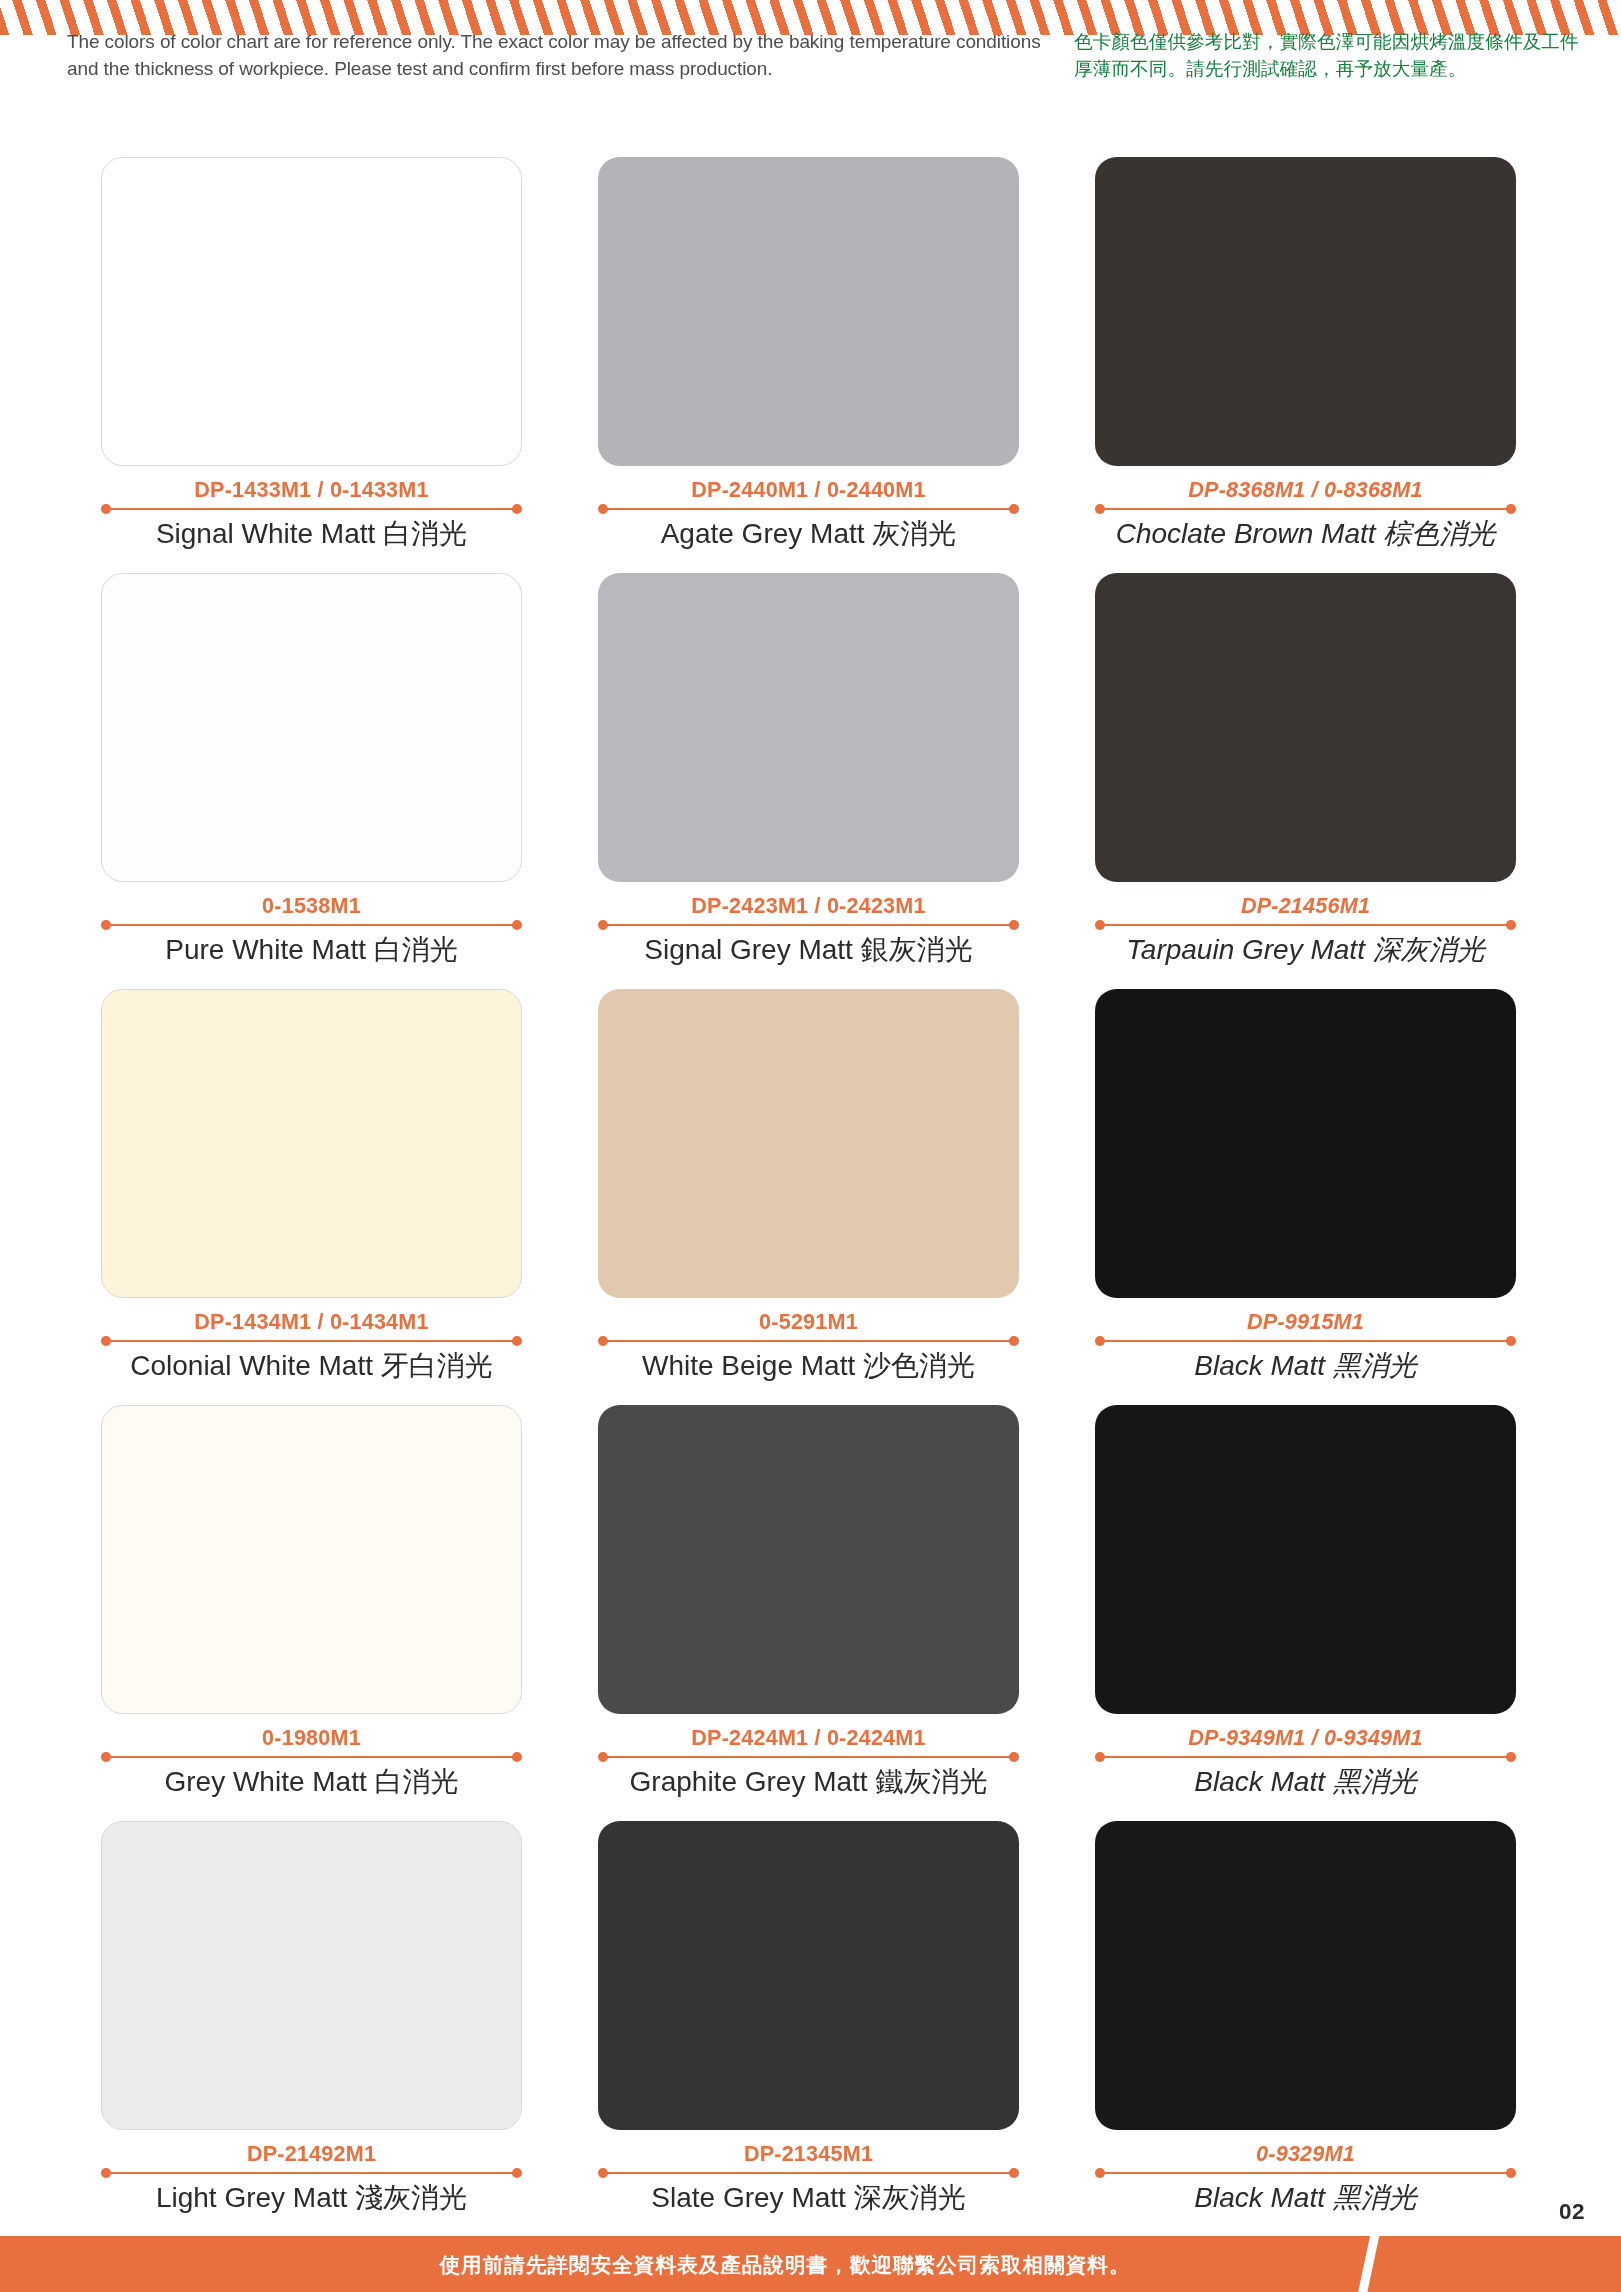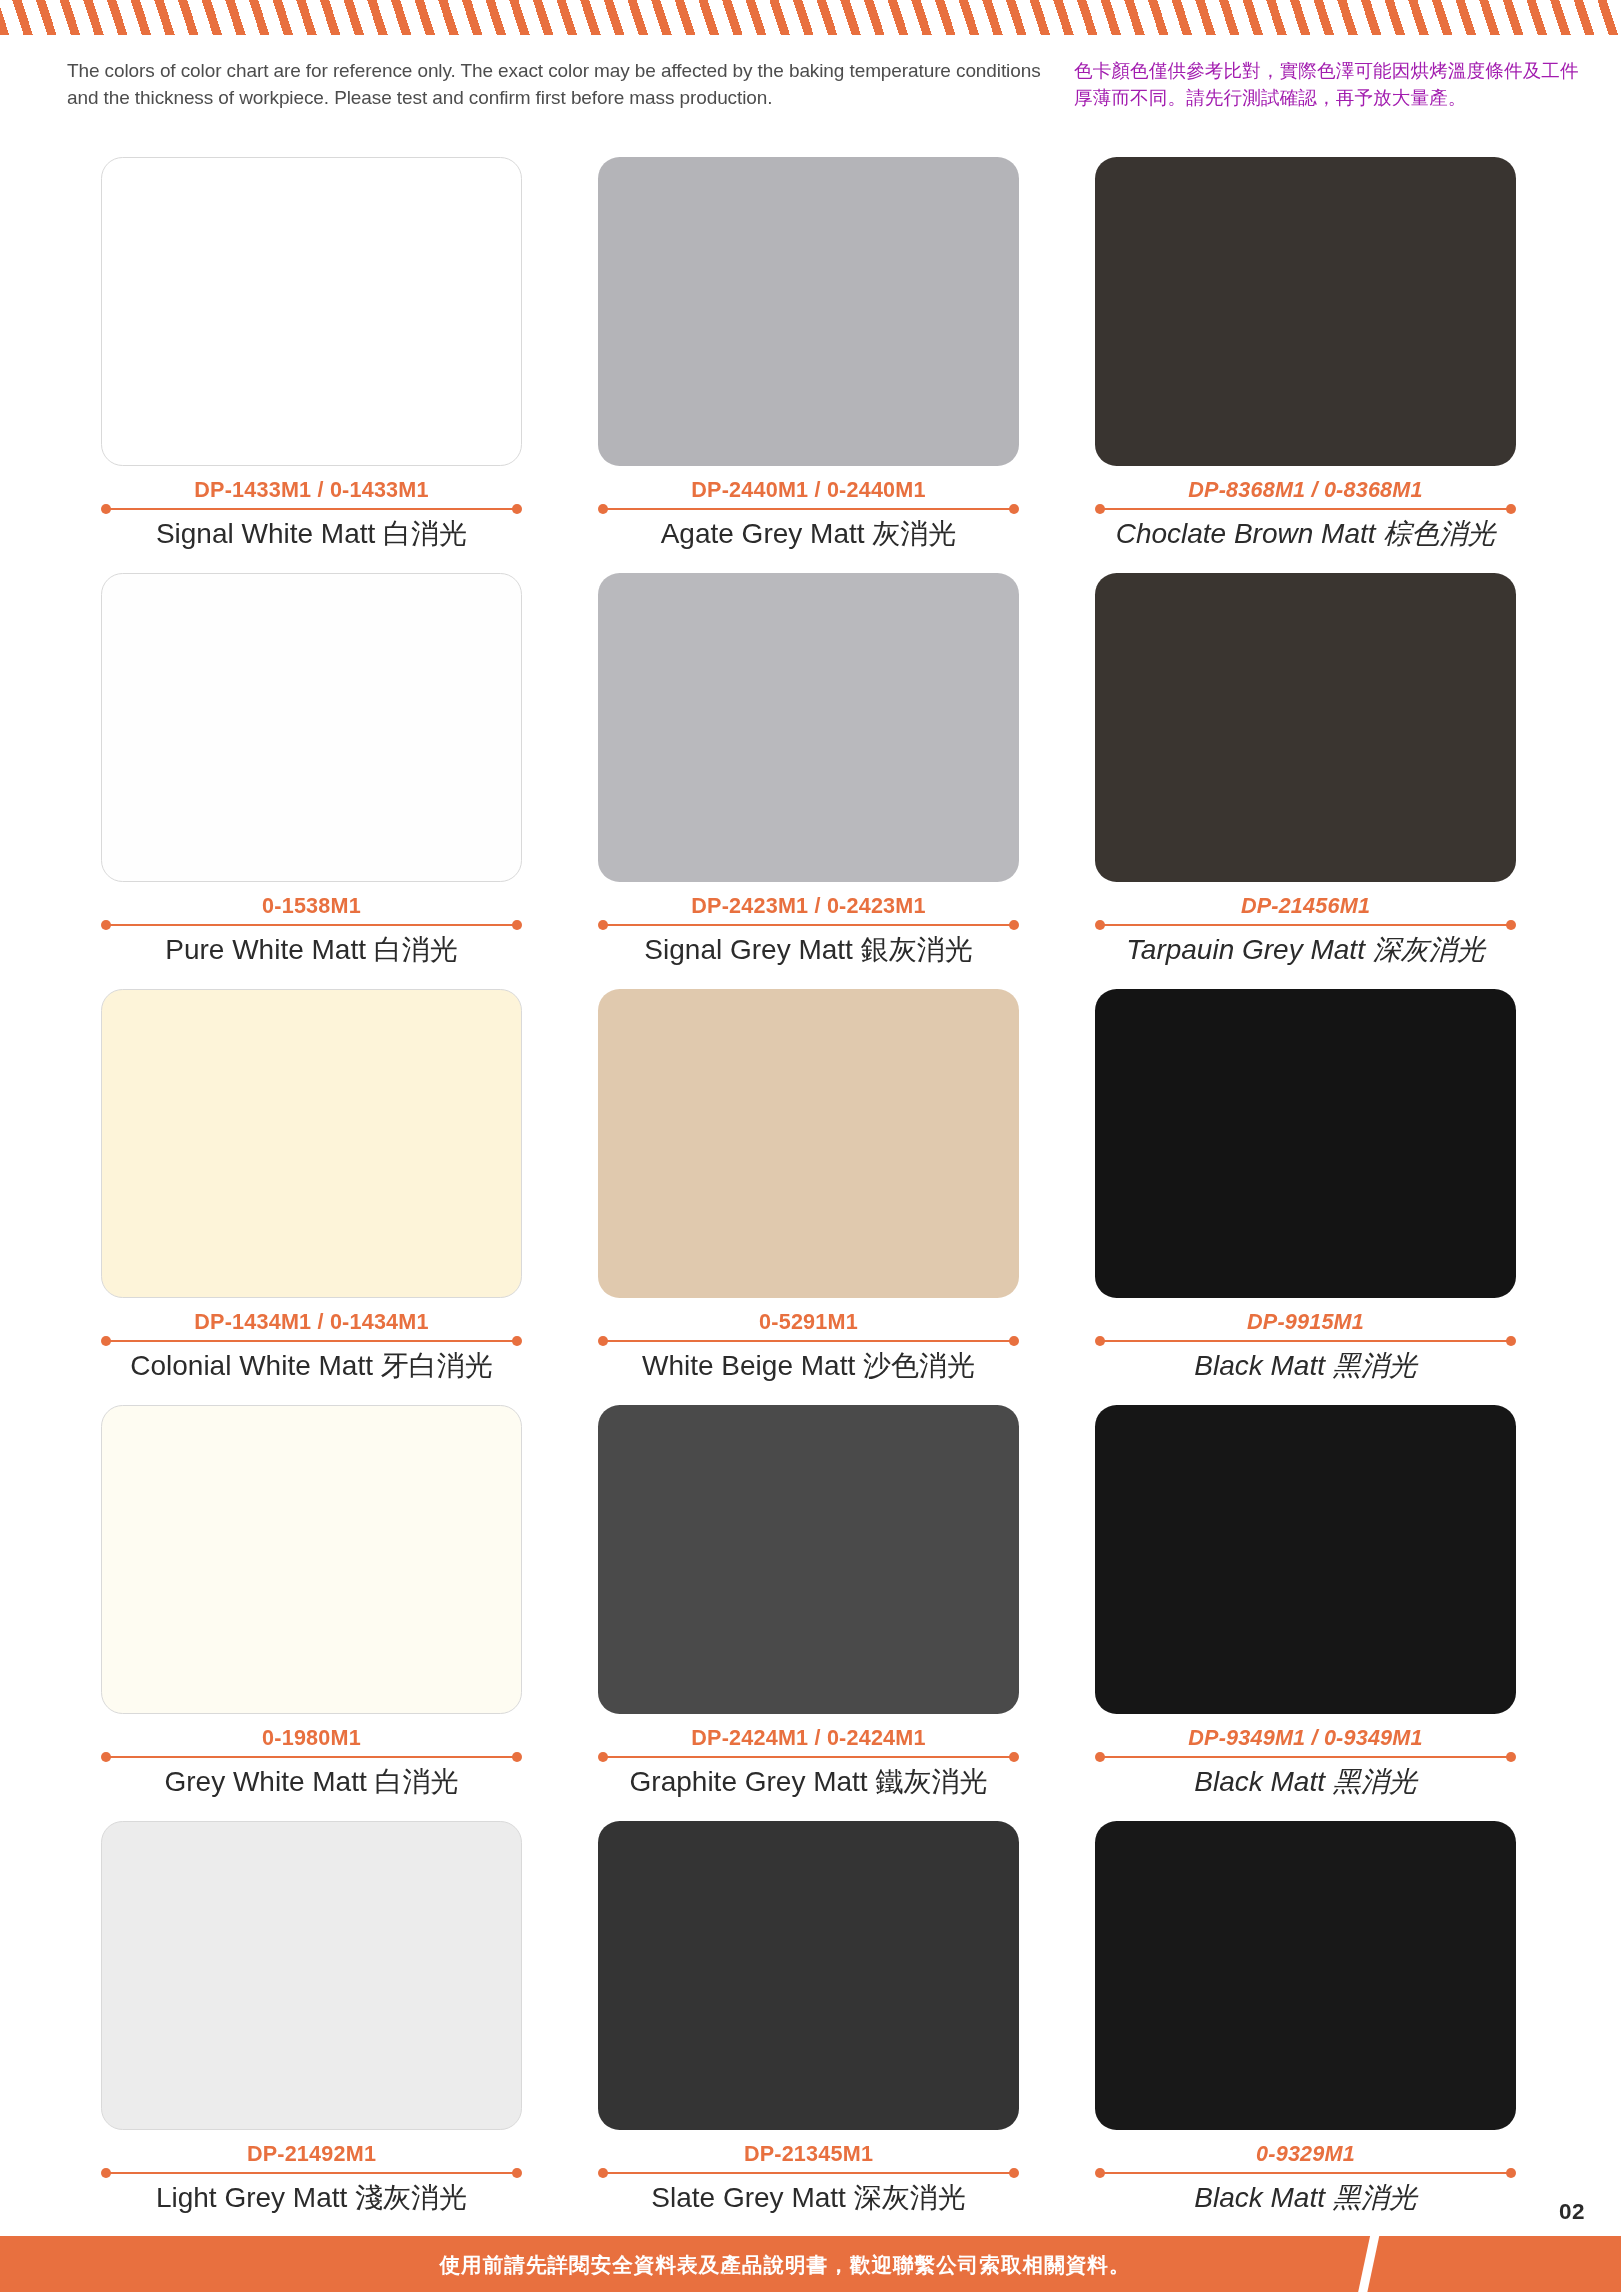--- a/index.html
+++ b/index.html
@@ -25,40 +25,40 @@
     background-image: repeating-linear-gradient(
         72deg,
         #e8703f 0px, #e8703f 8.8px,
         #ffffff 8.8px, #ffffff 22.5px);
     background-color: #ffffff;
   }
 
   
   .disclaimer {
     position: absolute;
-    left: 0; top: 58px;
+    left: 0; top: 29px;
     width: 1621px;
     height: 61px;
   }
   .disclaimer-en {
     position: absolute;
     left: 67px; top: 0;
     width: 995px;
     font-size: 19px;
     line-height: 26.5px;
     color: #4d4d4d;
     letter-spacing: -0.1px;
   }
   .disclaimer-zh {
     position: absolute;
     left: 1074px; top: 0;
     width: 510px;
     font-size: 18.6px;
     line-height: 26.5px;
-    color: #a21caf;
+    color: #15803d;
     letter-spacing: 0.1px;
   }
 
   
   .grid {
     position: absolute;
     left: 0;
     top: 157px;
     width: 1361px;
   }

